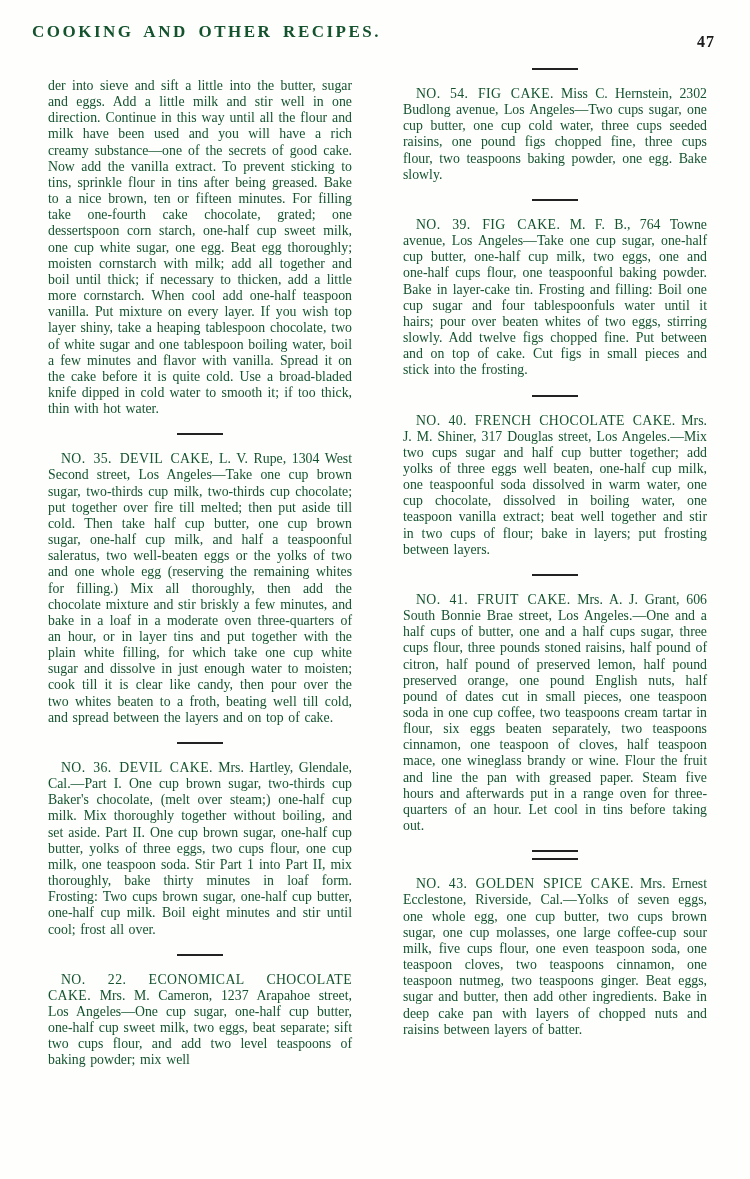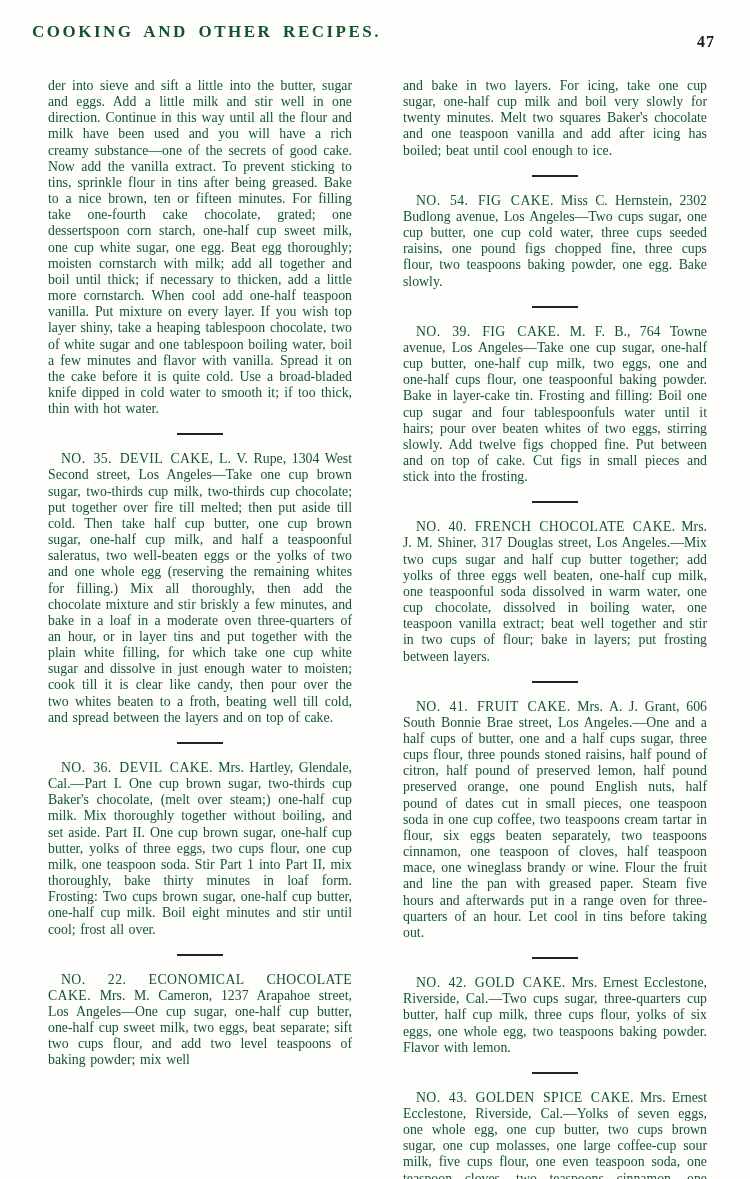--- a/index.html
+++ b/index.html
@@ -91,28 +91,26 @@
     <div class="col">
         <p class="para">der into sieve and sift a little into the butter, sugar and eggs. Add a little milk and stir well in one direction. Continue in this way until all the flour and milk have been used and you will have a rich creamy substance—one of the secrets of good cake. Now add the vanilla extract. To prevent sticking to tins, sprinkle flour in tins after being greased. Bake to a nice brown, ten or fifteen minutes. For filling take one-fourth cake chocolate, grated; one dessertspoon corn starch, one-half cup sweet milk, one cup white sugar, one egg. Beat egg thoroughly; moisten cornstarch with milk; add all together and boil until thick; if necessary to thicken, add a little more cornstarch. When cool add one-half teaspoon vanilla. Put mixture on every layer. If you wish top layer shiny, take a heaping tablespoon chocolate, two of white sugar and one tablespoon boiling water, boil a few minutes and flavor with vanilla. Spread it on the cake before it is quite cold. Use a broad-bladed knife dipped in cold water to smooth it; if too thick, thin with hot water.</p>
         <div class="divider"></div>
         <p class="para indent"><span class="head">NO. 35. DEVIL CAKE,</span> L. V. Rupe, 1304 West Second street, Los Angeles—Take one cup brown sugar, two-thirds cup milk, two-thirds cup chocolate; put together over fire till melted; then put aside till cold. Then take half cup butter, one cup brown sugar, one-half cup milk, and half a teaspoonful saleratus, two well-beaten eggs or the yolks of two and one whole egg (reserving the remaining whites for filling.) Mix all thoroughly, then add the chocolate mixture and stir briskly a few minutes, and bake in a loaf in a moderate oven three-quarters of an hour, or in layer tins and put together with the plain white filling, for which take one cup white sugar and dissolve in just enough water to moisten; cook till it is clear like candy, then pour over the two whites beaten to a froth, beating well till cold, and spread between the layers and on top of cake.</p>
         <div class="divider"></div>
         <p class="para indent"><span class="head">NO. 36. DEVIL CAKE.</span> Mrs. Hartley, Glendale, Cal.—Part I. One cup brown sugar, two-thirds cup Baker's chocolate, (melt over steam;) one-half cup milk. Mix thoroughly together without boiling, and set aside. Part II. One cup brown sugar, one-half cup butter, yolks of three eggs, two cups flour, one cup milk, one teaspoon soda. Stir Part 1 into Part II, mix thoroughly, bake thirty minutes in loaf form. Frosting: Two cups brown sugar, one-half cup butter, one-half cup milk. Boil eight minutes and stir until cool; frost all over.</p>
         <div class="divider"></div>
         <p class="para indent"><span class="head">NO. 22. ECONOMICAL CHOCOLATE CAKE.</span> Mrs. M. Cameron, 1237 Arapahoe street, Los Angeles—One cup sugar, one-half cup butter, one-half cup sweet milk, two eggs, beat separate; sift two cups flour, and add two level teaspoons of baking powder; mix well</p>
       </div>
     <div class="col">
-        <p class="para">and bake in two layers. For icing, take one cup sugar, one-half cup milk and boil very slowly for twenty minutes. Melt two squares Baker's chocolate and one teaspoon vanilla and add after icing has boiled; beat until cool enough to ice.</p>
         <div class="divider"></div>
         <p class="para indent"><span class="head">NO. 54. FIG CAKE.</span> Miss C. Hernstein, 2302 Budlong avenue, Los Angeles—Two cups sugar, one cup butter, one cup cold water, three cups seeded raisins, one pound figs chopped fine, three cups flour, two teaspoons baking powder, one egg. Bake slowly.</p>
         <div class="divider"></div>
         <p class="para indent"><span class="head">NO. 39. FIG CAKE.</span> M. F. B., 764 Towne avenue, Los Angeles—Take one cup sugar, one-half cup butter, one-half cup milk, two eggs, one and one-half cups flour, one teaspoonful baking powder. Bake in layer-cake tin. Frosting and filling: Boil one cup sugar and four tablespoonfuls water until it hairs; pour over beaten whites of two eggs, stirring slowly. Add twelve figs chopped fine. Put between and on top of cake. Cut figs in small pieces and stick into the frosting.</p>
         <div class="divider"></div>
         <p class="para indent"><span class="head">NO. 40. FRENCH CHOCOLATE CAKE.</span> Mrs. J. M. Shiner, 317 Douglas street, Los Angeles.—Mix two cups sugar and half cup butter together; add yolks of three eggs well beaten, one-half cup milk, one teaspoonful soda dissolved in warm water, one cup chocolate, dissolved in boiling water, one teaspoon vanilla extract; beat well together and stir in two cups of flour; bake in layers; put frosting between layers.</p>
         <div class="divider"></div>
         <p class="para indent"><span class="head">NO. 41. FRUIT CAKE.</span> Mrs. A. J. Grant, 606 South Bonnie Brae street, Los Angeles.—One and a half cups of butter, one and a half cups sugar, three cups flour, three pounds stoned raisins, half pound of citron, half pound of preserved lemon, half pound preserved orange, one pound English nuts, half pound of dates cut in small pieces, one teaspoon soda in one cup coffee, two teaspoons cream tartar in flour, six eggs beaten separately, two teaspoons cinnamon, one teaspoon of cloves, half teaspoon mace, one wineglass brandy or wine. Flour the fruit and line the pan with greased paper. Steam five hours and afterwards put in a range oven for three-quarters of an hour. Let cool in tins before taking out.</p>
         <div class="divider"></div>
-        <p class="para indent"><span class="head">NO. 42. GOLD CAKE.</span> Mrs. Ernest Ecclestone, Riverside, Cal.—Two cups sugar, three-quarters cup butter, half cup milk, three cups flour, yolks of six eggs, one whole egg, two teaspoons baking powder. Flavor with lemon.</p>
         <div class="divider"></div>
         <p class="para indent"><span class="head">NO. 43. GOLDEN SPICE CAKE.</span> Mrs. Ernest Ecclestone, Riverside, Cal.—Yolks of seven eggs, one whole egg, one cup butter, two cups brown sugar, one cup molasses, one large coffee-cup sour milk, five cups flour, one even teaspoon soda, one teaspoon cloves, two teaspoons cinnamon, one teaspoon nutmeg, two teaspoons ginger. Beat eggs, sugar and butter, then add other ingredients. Bake in deep cake pan with layers of chopped nuts and raisins between layers of batter.</p>
       </div>
   </div>
 </div>
 
 </body></html>

